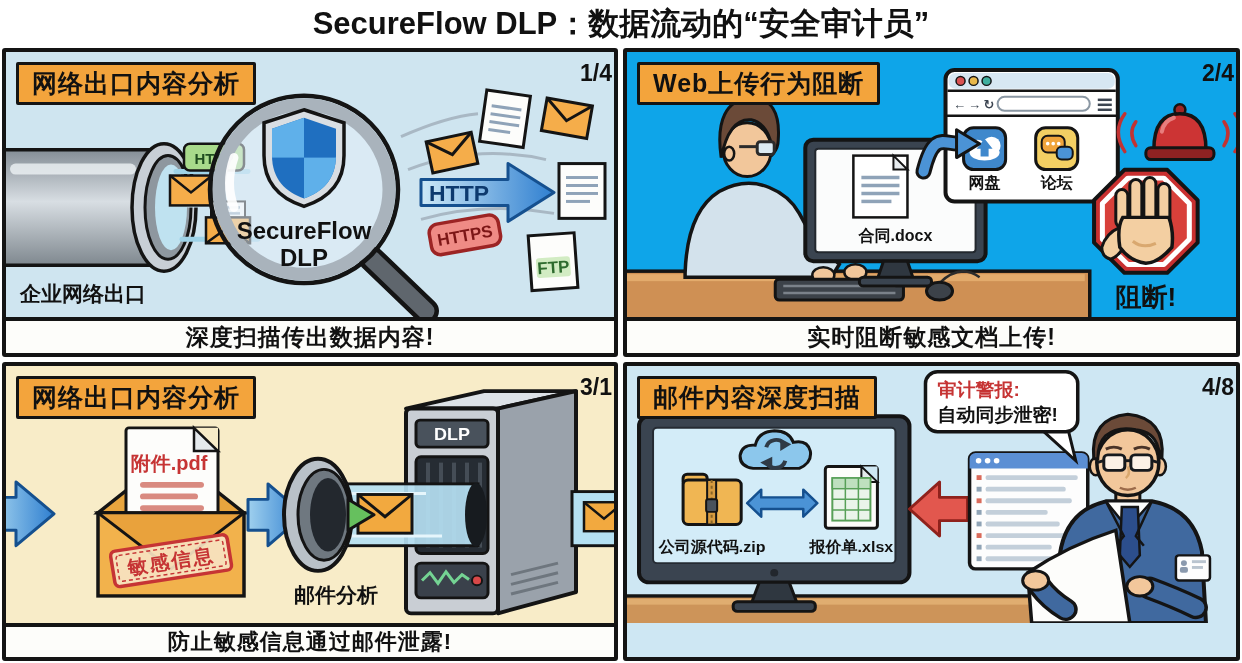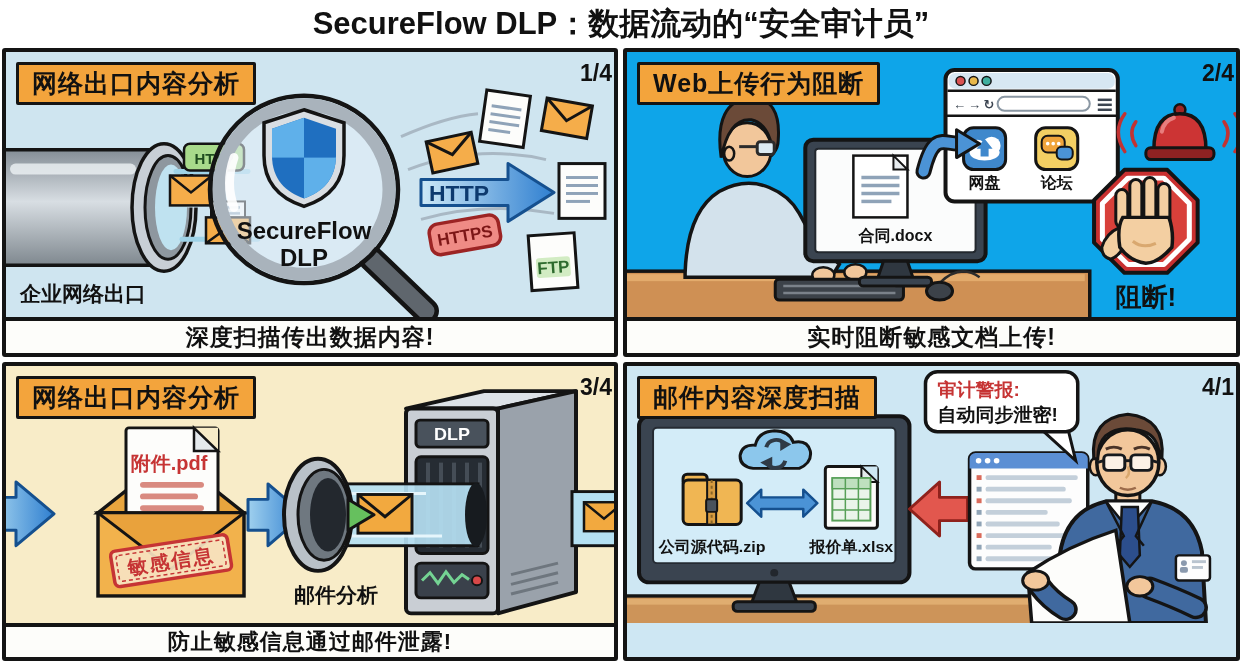--- a/index.html
+++ b/index.html
@@ -265,21 +265,21 @@
           <path d="M505,190 Q515,198 528,192" stroke="#d9a86f" stroke-width="3" fill="none"></path>
         </g>
       </g>
       <text x="518" y="255" font-size="26" fill="#111" text-anchor="middle">阻断!</text>
     </svg>
     <div class="caption">实时阻断敏感文档上传!</div>
   </section>
 
   <section class="panel panel-3">
     <div class="panel-header">网络出口内容分析</div>
-    <div class="page-num">3/4</div>
+    <div class="page-num">3/1</div>
     <svg class="illus" viewBox="0 0 608 266" preserveAspectRatio="none">
       <defs>
         <linearGradient id="arrowGrad3" x1="0" y1="0" x2="1" y2="0">
           <stop offset="0" stop-color="#9fd0ee"></stop>
             <stop offset="1" stop-color="#2f7fd0"></stop>
         </linearGradient>
       </defs>
 
       <polygon points="-12,136 10,136 10,120 48,153 10,186 10,170 -12,170" fill="url(#arrowGrad3)" stroke="#15508f" stroke-width="3" stroke-linejoin="round"></polygon>
 
@@ -349,21 +349,21 @@
       </g>
       <polygon points="342,138 342,170 368,154" fill="#66c05e" stroke="#141414" stroke-width="3" stroke-linejoin="round"></polygon>
 
       <text x="330" y="244" font-size="21" fill="#111" text-anchor="middle">邮件分析</text>
     </svg>
     <div class="caption">防止敏感信息通过邮件泄露!</div>
   </section>
 
   <section class="panel panel-4">
     <div class="panel-header">邮件内容深度扫描</div>
-    <div class="page-num">4/1</div>
+    <div class="page-num">4/8</div>
     <svg class="illus" viewBox="0 0 608 266" preserveAspectRatio="none">
 
       <g>
         <rect x="-8" y="238" width="500" height="34" fill="#cd9459" stroke="#141414" stroke-width="3.5"></rect>
         <rect x="-5" y="241" width="494" height="6" fill="#e0ad70"></rect>
       </g>
 
       <g>
         <rect x="12" y="52" width="270" height="172" rx="10" fill="#3a4450" stroke="#141414" stroke-width="4"></rect>
         <rect x="26" y="64" width="242" height="140" rx="4" fill="#d3ecf8" stroke="#252b33" stroke-width="2"></rect>

